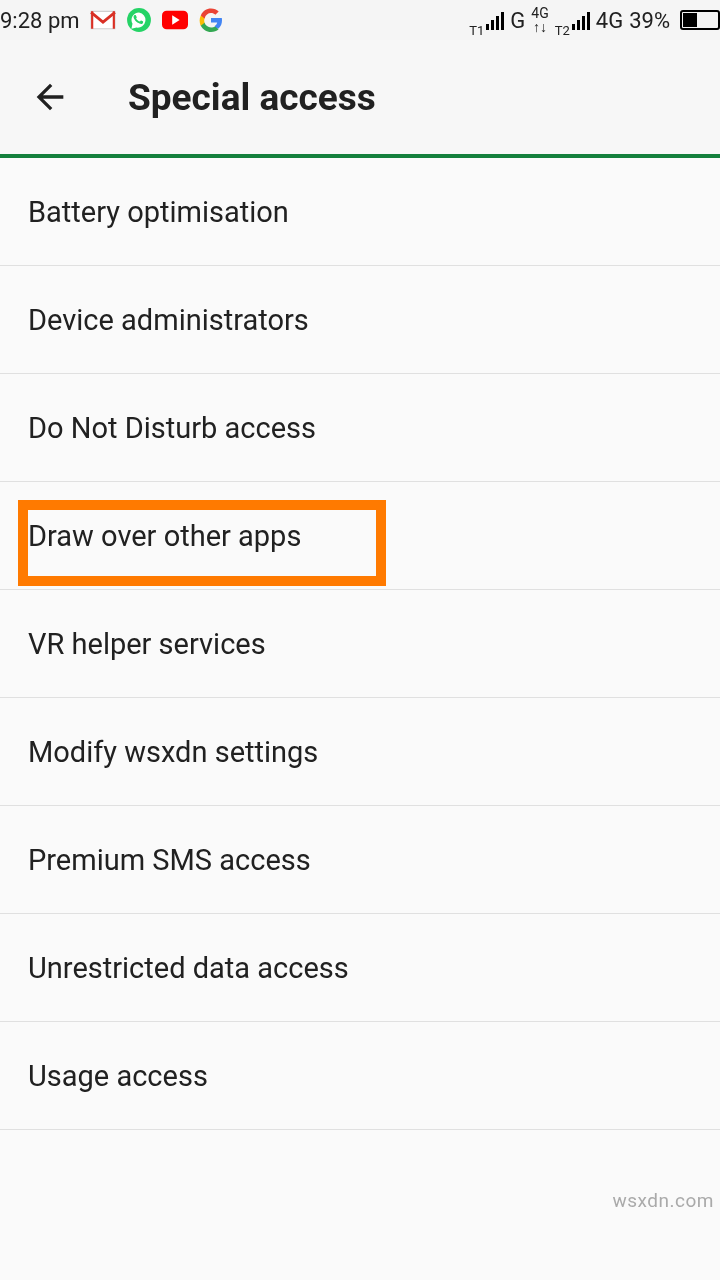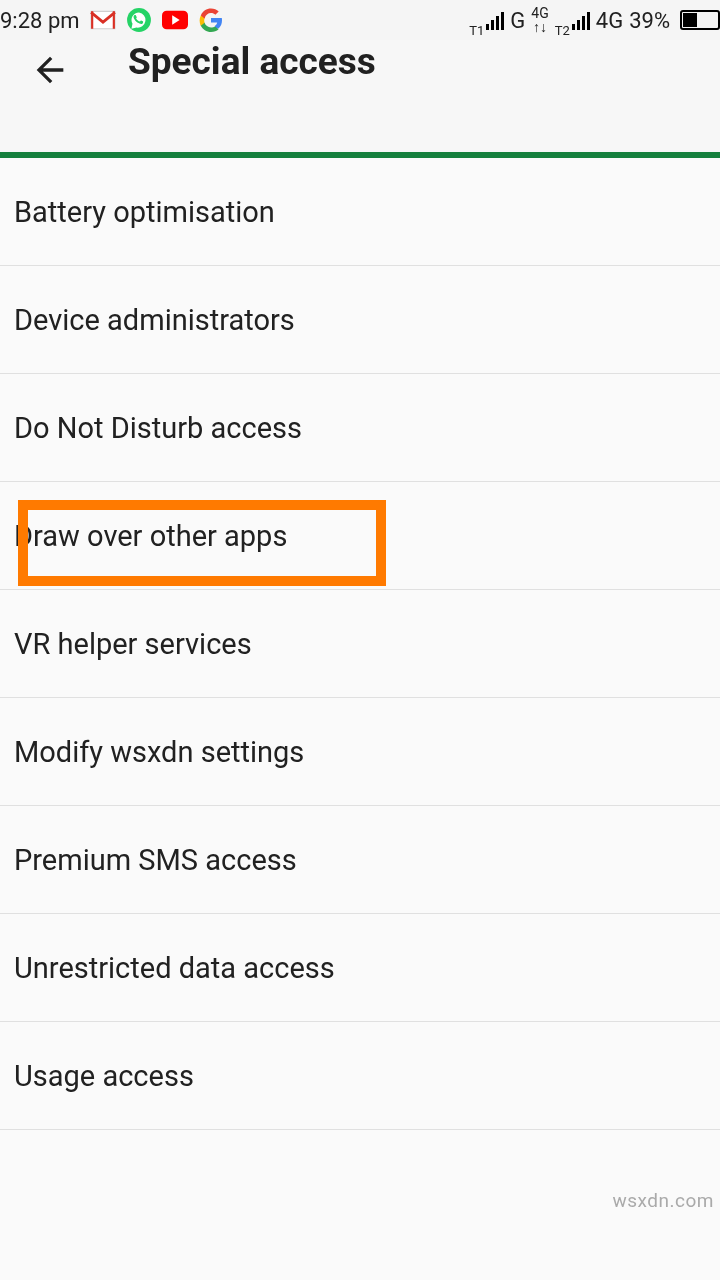--- a/index.html
+++ b/index.html
@@ -43,40 +43,41 @@
     }
     .battery-fill { position:absolute; left:1px; top:1px; bottom:1px; width: 39%; background:#000;}
     .tiny-label { font-size: 14px; line-height: 1; display:flex; flex-direction:column; align-items:center;}
     .sig-wrap { display:flex; align-items:center; gap:2px;}
     .sig-prefix { font-size: 13px; line-height: 1; margin-top: 21px;}
 
     
     .app-bar {
       height: 118px;
       display: flex;
+      align-items: center;
       padding: 0 20px;
-      border-bottom: 6px solid #15803d;
+      border-bottom: 4px solid #15803d;
       background: #f7f7f7;
     }
     .back-btn { width: 60px; height: 60px; display:flex; align-items:center; justify-content:center; }
     .back-btn svg { width: 40px; height: 40px; }
     .app-title {
       font-size: 37px;
       font-weight: 700;
       margin-left: 48px;
       color: #212121;
     }
 
     
     .list { }
     .item {
       height: 108px;
       display: flex;
       align-items: center;
-      padding: 0 14px;
+      padding: 0 28px;
       border-bottom: 1px solid #e0e0e0;
       background: #fafafa;
       font-size: 29px;
       color: #212121;
     }
     .highlight-box {
       position: absolute;
       border: 10px solid #ff7a00;
       pointer-events: none;
       z-index: 5;

